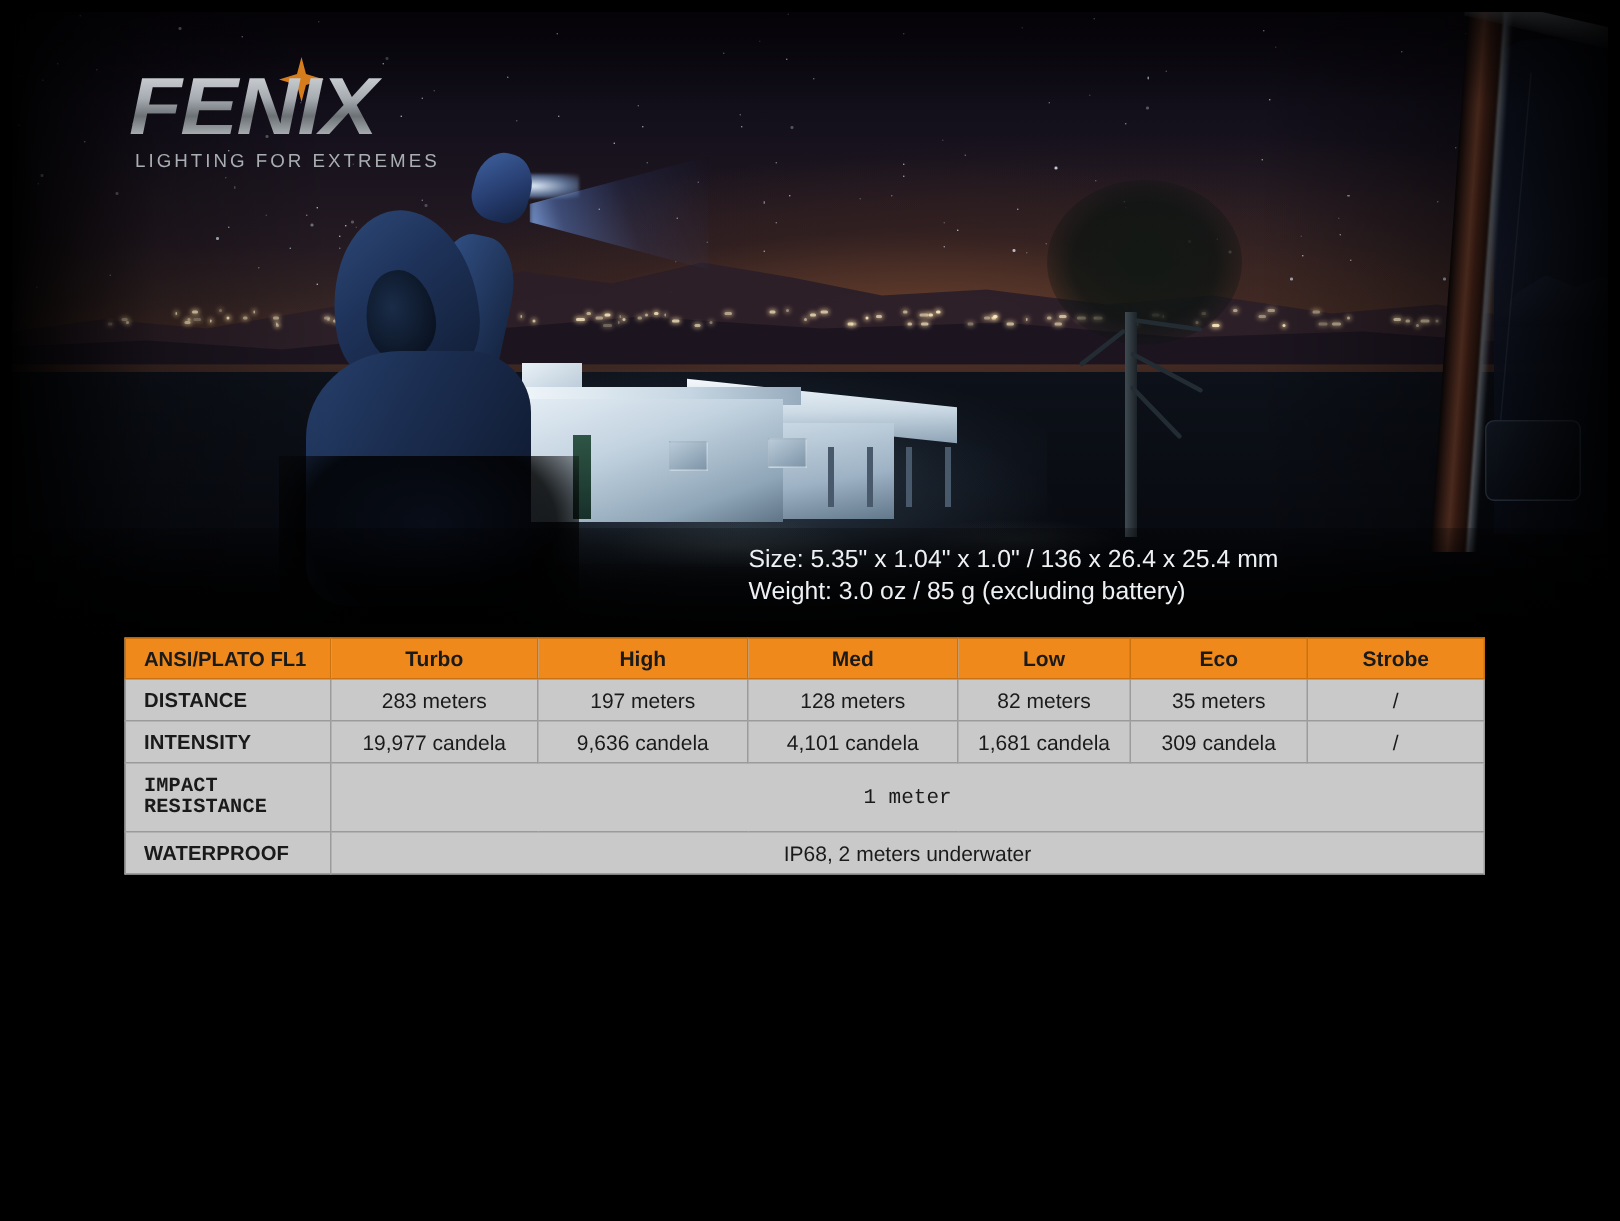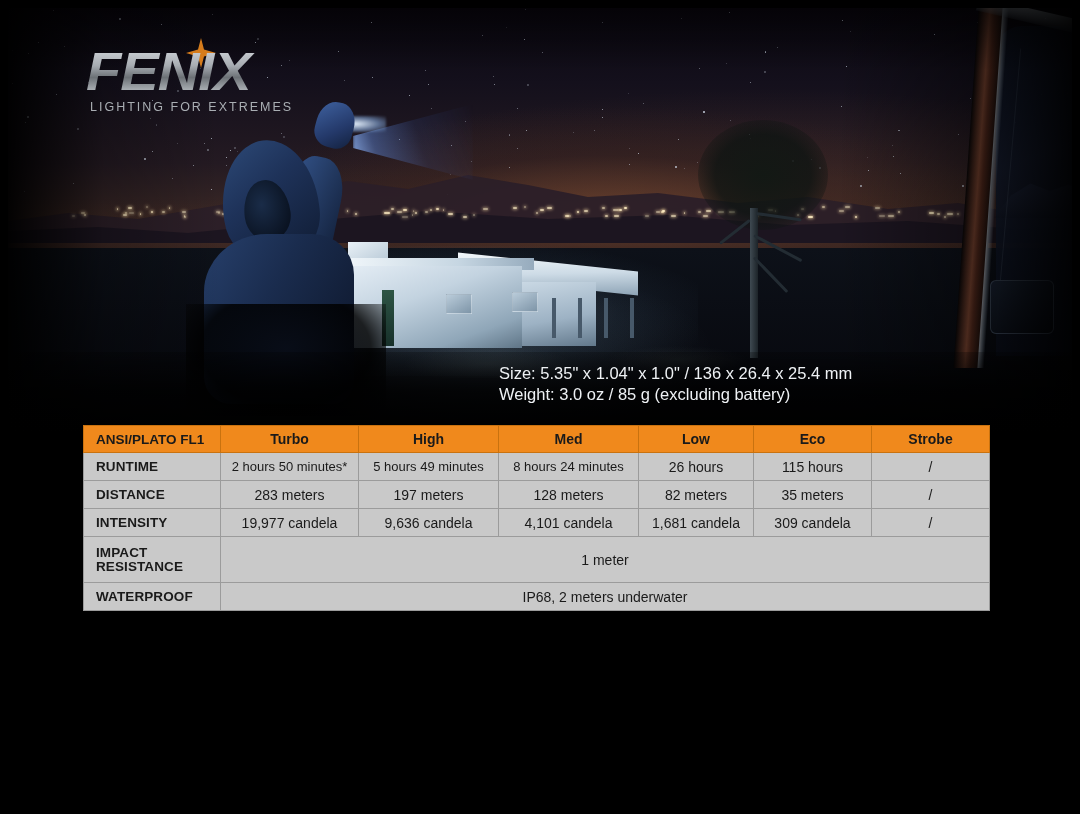--- a/index.html
+++ b/index.html
@@ -313,21 +313,21 @@
     font-weight: bold;
     font-size: 13.5px;
     letter-spacing: 0.1px;
   }
   #spec-table td.rowhead.two-line {
     line-height: 14px;
     white-space: normal;
     padding-top: 2px;
     padding-bottom: 2px;
   }
-  #spec-table tr.tall td { height: 46px; }
+  #spec-table tr.tall td { height: 46px; font-family: Liberation Mono, monospace; }
   #spec-table td.slash { font-size: 14px; }
   #spec-table td.narrowtxt { font-size: 13px; }
 </style>
 </head>
 <body>
 
 <div id="page">
 
   <div id="hero">
     <div class="sky"></div>
@@ -646,29 +646,20 @@
         <th>Turbo</th>
         <th>High</th>
         <th>Med</th>
         <th>Low</th>
         <th>Eco</th>
         <th>Strobe</th>
       </tr>
     </thead>
     <tbody>
       <tr>
-        <td class="rowhead">RUNTIME</td>
-        <td class="narrowtxt">2 hours 50 minutes*</td>
-        <td class="narrowtxt">5 hours 49 minutes</td>
-        <td class="narrowtxt">8 hours 24 minutes</td>
-        <td>26 hours</td>
-        <td>115 hours</td>
-        <td class="slash">/</td>
-      </tr>
-      <tr>
         <td class="rowhead">DISTANCE</td>
         <td>283 meters</td>
         <td>197 meters</td>
         <td>128 meters</td>
         <td>82 meters</td>
         <td>35 meters</td>
         <td class="slash">/</td>
       </tr>
       <tr>
         <td class="rowhead">INTENSITY</td>

